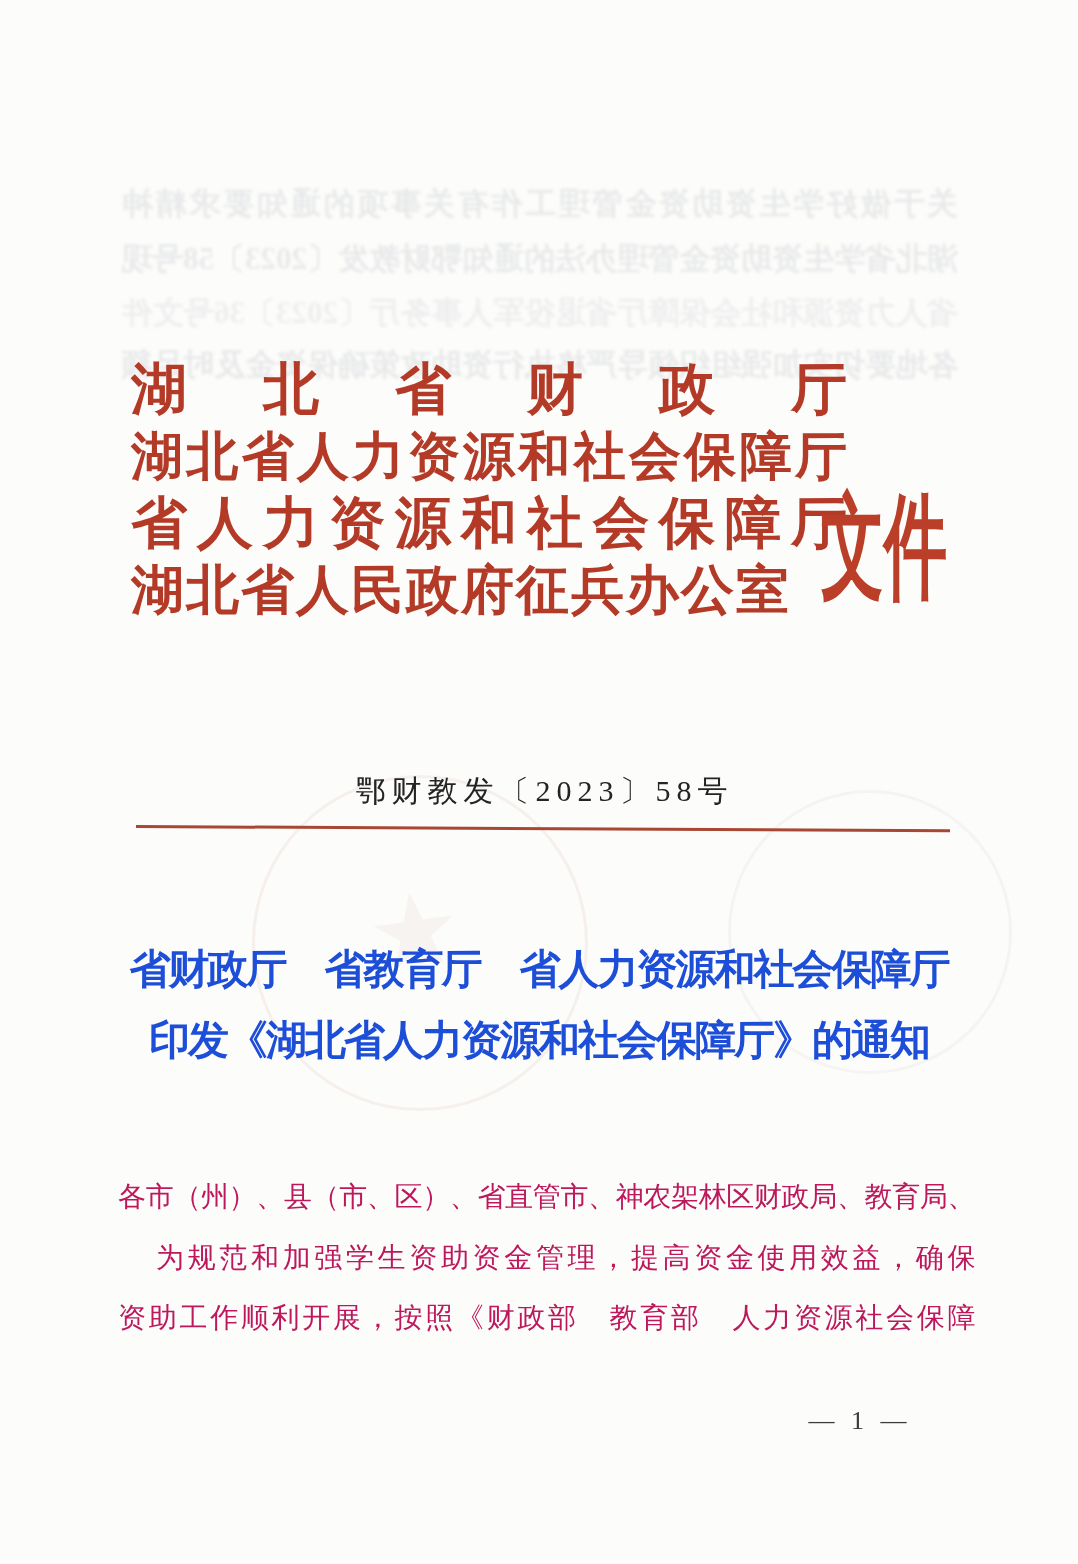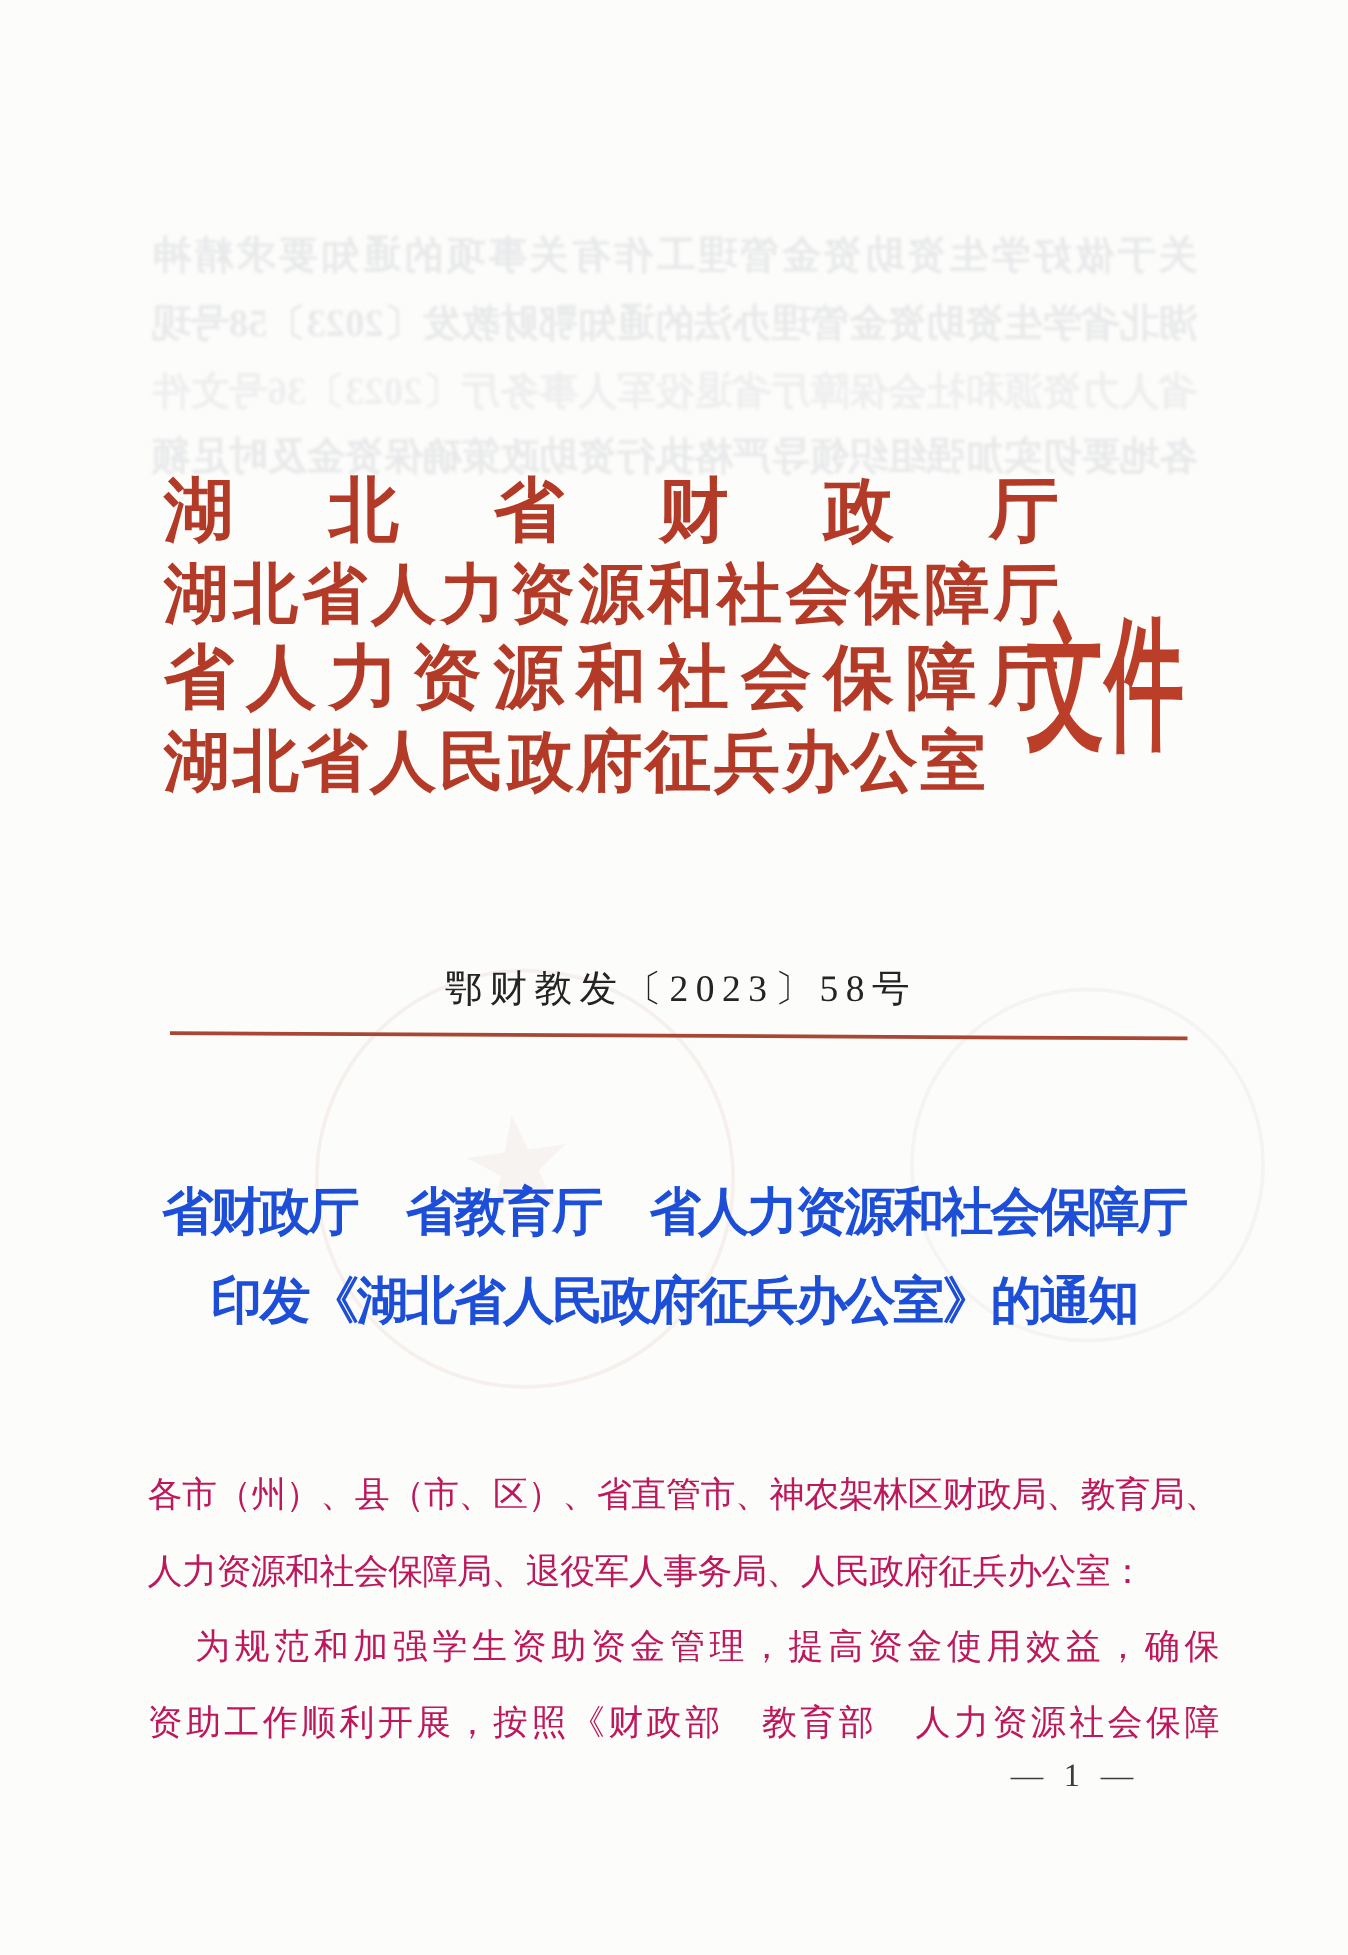--- a/index.html
+++ b/index.html
@@ -31,21 +31,21 @@
   .bleed-row.b3 { color:rgba(118,128,148,0.11); }
 
   
   .seal { position:absolute; border-radius:50%; pointer-events:none; }
   .seal-left  { left:252px; top:775px;  width:336px; height:336px; border:3px solid rgba(186,120,106,0.09); }
   .seal-right { left:728px; top:790px;  width:284px; height:284px; border:3px solid rgba(160,145,150,0.07); }
   .seal-star  { position:absolute; left:368px; top:870px; font-size:104px;
                 color:rgba(190,125,110,0.07); transform:rotate(-8deg); pointer-events:none; }
 
   
-  .red-head { position:absolute; left:131px; top:356px; width:716px;margin-top:20px; }
+  .red-head { position:absolute; left:131px; top:356px; width:716px; }
   .agency {
     color:#b43a28;
     font-weight:700;
     height:67px; line-height:67px;
     text-align:justify; text-align-last:justify;
     letter-spacing:0;
   }
   .agency.spread { font-size:56px; width:716px; }
   .agency.tight  { font-size:52px; width:716px; }
   .agency.short  { font-size:53px; width:658px; }
@@ -126,25 +126,24 @@
   </header>
 
   <div class="doc-label">文件</div>
 
   <div class="doc-number">鄂财教发〔2023〕58号</div>
 
   <div class="red-rule"></div>
 
   <div class="title">
     <div class="title-line">省财政厅　省教育厅　省人力资源和社会保障厅</div>
-    <div class="title-line">印发《湖北省人民政府征兵办公室》的通知</div>
+    <div class="title-line">印发《湖北省人力资源和社会保障厅》的通知</div>
   </div>
 
   <section class="body-block">
     <div class="body-line">各市（州）、县（市、区）、省直管市、神农架林区财政局、教育局、</div>
-    <div class="body-line no-stretch">人力资源和社会保障局、退役军人事务局、人民政府征兵办公室：</div>
     <div class="body-line indent">为规范和加强学生资助资金管理，提高资金使用效益，确保</div>
     <div class="body-line">资助工作顺利开展，按照《财政部　教育部　人力资源社会保障</div>
   </section>
 
   <div class="page-num">— 1 —</div>
 
 </div>
 
 </body></html>

